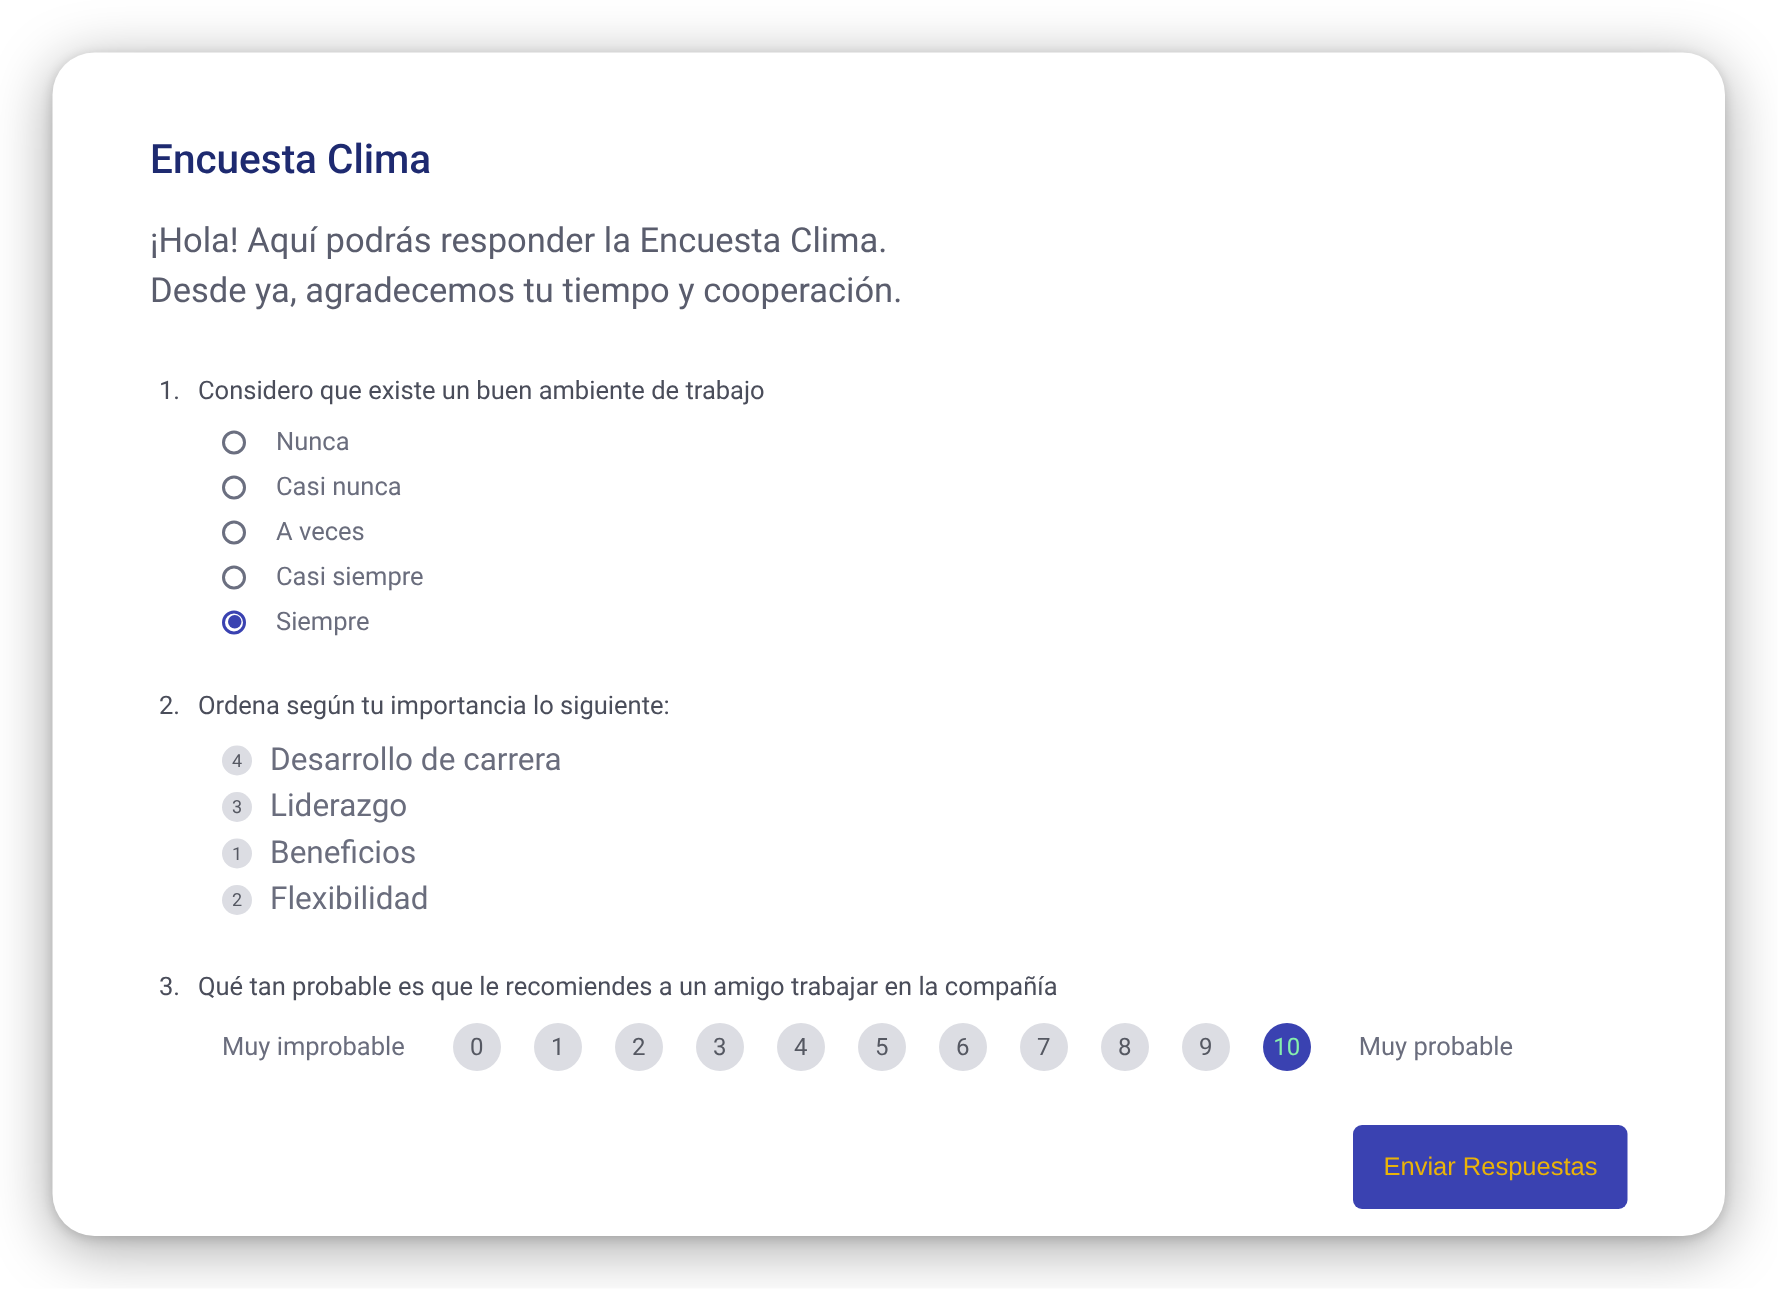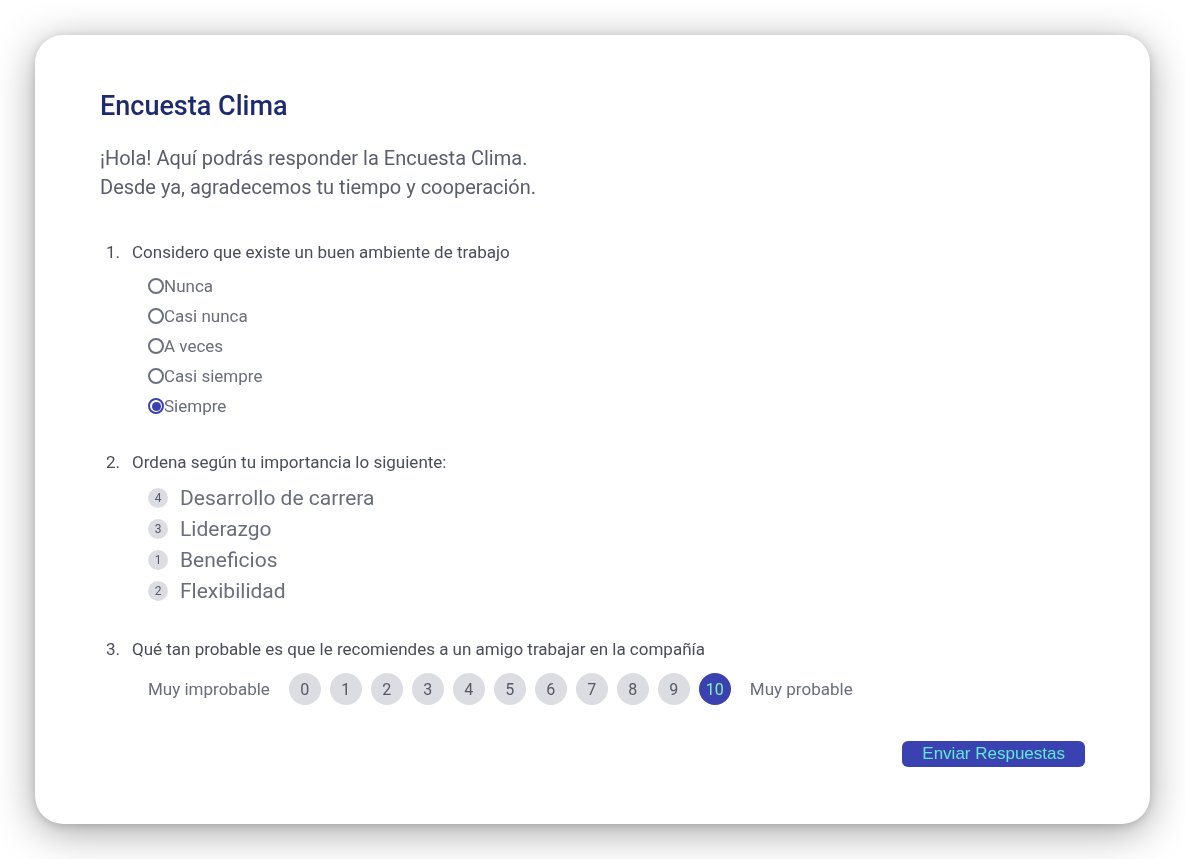--- a/index.html
+++ b/index.html
@@ -24,21 +24,21 @@
       padding: 55px 65px 45px 65px;
       position: relative;
     }
     .title {
       font-size: 27px;
       font-weight: 500;
       color: #1e2a70;
       margin-bottom: 22px;
     }
     .intro {
-      font-size: 20px;
+      font-size: 23px;
       color: #5a5d6d;
       line-height: 1.45;
       margin-bottom: 40px;
     }
     .question {
       margin-bottom: 36px;
     }
     .q-line {
       display: flex;
       align-items: baseline;
@@ -51,21 +51,21 @@
       width: 20px;
       text-align: right;
       color: #4a4d5a;
     }
     .options {
       padding-left: 48px;
     }
     .radio-row {
       display: flex;
       align-items: center;
-      gap: 0;
+      gap: 20px;
       margin-bottom: 10px;
       cursor: pointer;
     }
     .radio {
       width: 16px;
       height: 16px;
       border-radius: 50%;
       border: 2px solid #6b6f80;
       display: flex;
       align-items: center;
@@ -105,21 +105,21 @@
       justify-content: center;
       flex-shrink: 0;
     }
     .rank-label {
       font-size: 21px;
       color: #6a6d7d;
     }
     .nps-row {
       display: flex;
       align-items: center;
-      gap: 9px;
+      gap: 22px;
       padding-left: 48px;
       flex-wrap: wrap;
     }
     .nps-label {
       font-size: 17px;
       color: #6a6d7d;
     }
     .nps-label.left {
       margin-right: 10px;
     }
@@ -142,25 +142,25 @@
       background: #3a42b1;
       color: #86efac;
     }
     .submit-row {
       display: flex;
       justify-content: flex-end;
       margin-top: 28px;
     }
     .submit-btn {
       background: #3a42b1;
-      color: #5eead4;
+      color: #eab308;
       border: none;
       border-radius: 6px;
       font-size: 17px;
-      padding: 3px 20px;
+      padding: 18px 20px;
       cursor: pointer;
     }
   </style>
 </head>
 <body>
 
 <div class="card">
   <h1 class="title">Encuesta Clima</h1>
   <div class="intro">
     <div>¡Hola! Aquí podrás responder la Encuesta Clima.</div>

